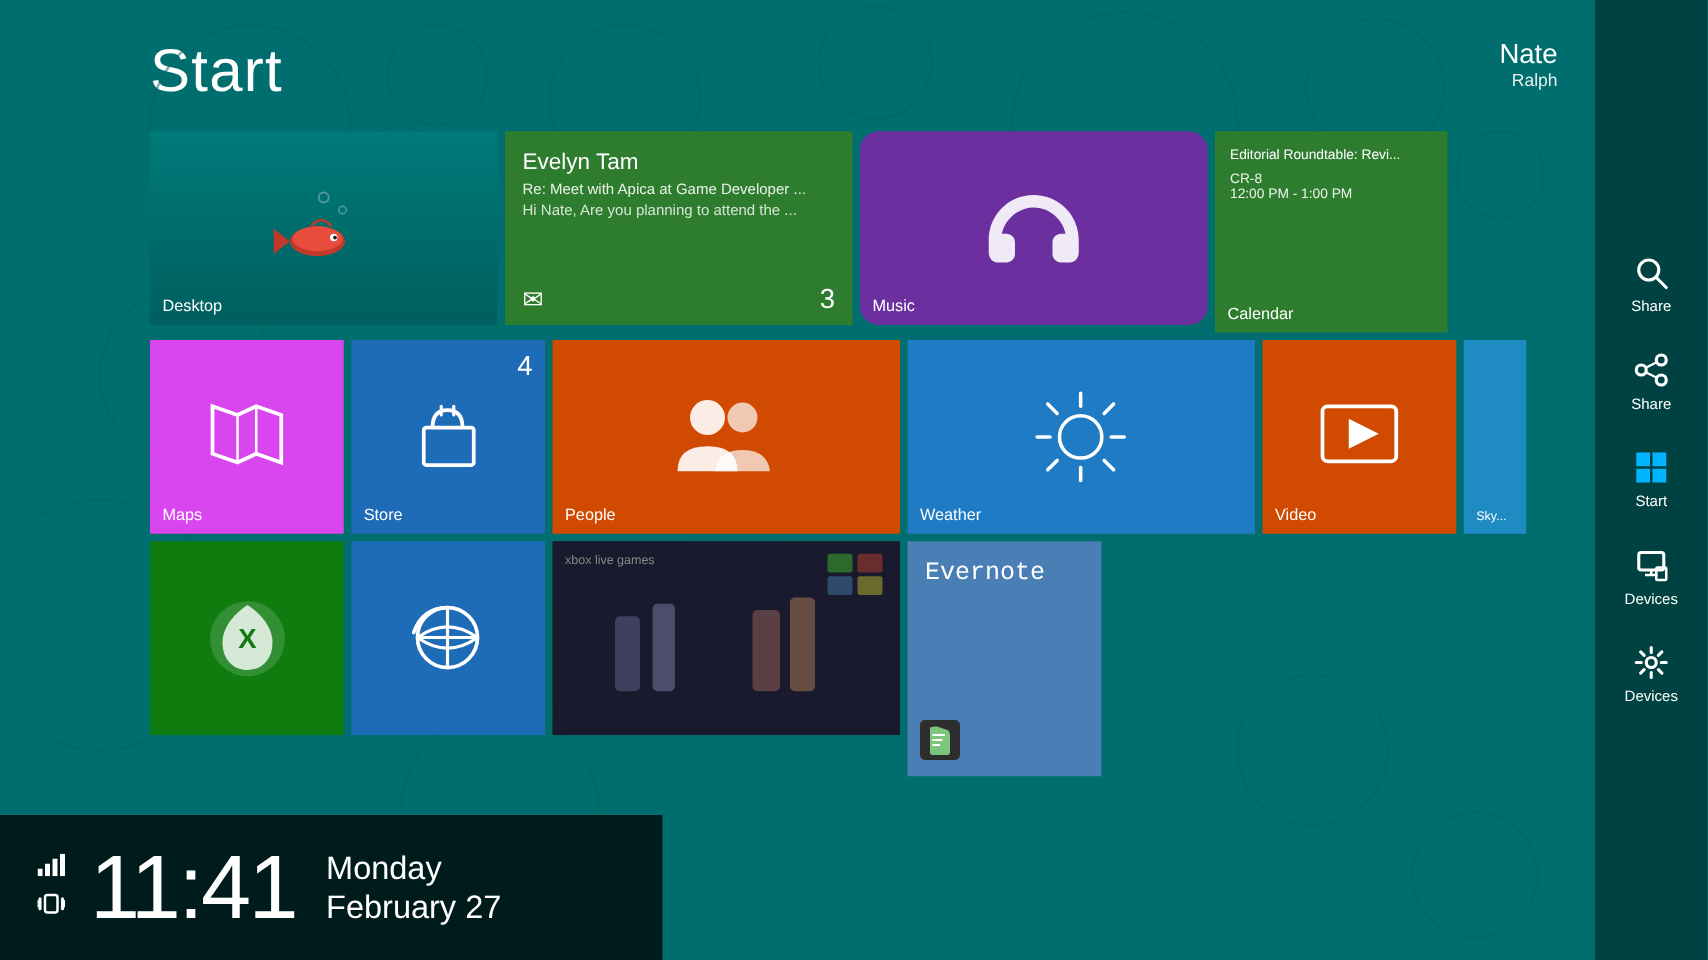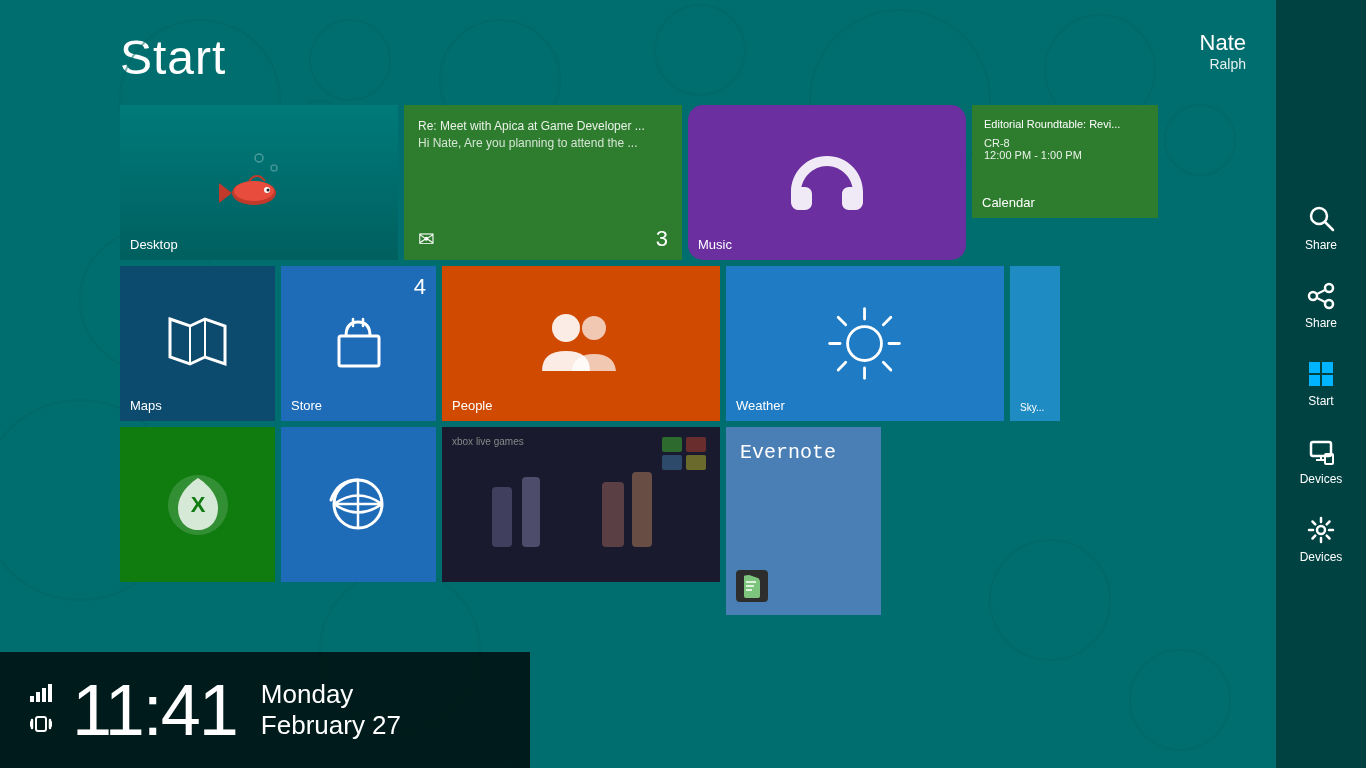--- a/index.html
+++ b/index.html
@@ -103,29 +103,29 @@
       background-color: #2e7d2e;
     }
     .tile-music {
       width: 278px;
       height: 155px;
       background-color: #6b2fa0;
       border-radius: 15px;
     }
     .tile-calendar {
       width: 186px;
-      height: 113px;
+      height: 161px;
       background-color: #2e7d2e;
     }
 
     
     .tile-maps {
       width: 155px;
       height: 155px;
-      background-color: #0c4a6e;
+      background-color: #d946ef;
     }
     .tile-store {
       width: 155px;
       height: 155px;
       background-color: #1e6bb8;
     }
     .tile-people {
       width: 278px;
       height: 155px;
       background-color: #d04a02;
@@ -441,20 +441,21 @@
 
             <circle cx="68" cy="47" r="3" fill="white"></circle>
             <circle cx="69" cy="47" r="1.5" fill="#1a1a1a"></circle>
           </svg>
         </div>
         <div class="tile-label">Desktop</div>
       </div>
 
       <div class="tile tile-mail">
         <div class="mail-content">
+          <div class="mail-sender">Evelyn Tam</div>
           <div class="mail-subject">Re: Meet with Apica at Game Developer ...</div>
           <div class="mail-preview">Hi Nate, Are you planning to attend the ...</div>
         </div>
         <div class="mail-footer">
           <span class="mail-icon">✉</span>
           <span class="mail-count">3</span>
         </div>
       </div>
 
       <div class="tile tile-music">
@@ -529,20 +530,29 @@
             <line x1="68" y1="42" x2="79" y2="42" stroke="white" stroke-width="3" stroke-linecap="round"></line>
             <line x1="14" y1="14" x2="22" y2="22" stroke="white" stroke-width="3" stroke-linecap="round"></line>
             <line x1="62" y1="62" x2="70" y2="70" stroke="white" stroke-width="3" stroke-linecap="round"></line>
             <line x1="70" y1="14" x2="62" y2="22" stroke="white" stroke-width="3" stroke-linecap="round"></line>
             <line x1="14" y1="70" x2="22" y2="62" stroke="white" stroke-width="3" stroke-linecap="round"></line>
           </svg>
         </div>
         <div class="tile-label">Weather</div>
       </div>
 
+      <div class="tile tile-video">
+        <div class="video-icon-wrap">
+          <svg width="65" height="55" viewBox="0 0 65 55">
+            <rect x="3" y="3" width="59" height="44" rx="4" fill="none" stroke="white" stroke-width="3"></rect>
+            <polygon points="24,13 24,37 48,25" fill="white"></polygon>
+          </svg>
+        </div>
+        <div class="tile-label">Video</div>
+      </div>
 
       <div class="tile tile-skype">
         <div style="height:100%; display:flex; align-items:center; justify-content:center;">
         </div>
         <div class="tile-label" style="font-size:10px;">Sky...</div>
       </div>
 
     </div>
 
     <div class="tile-row">

